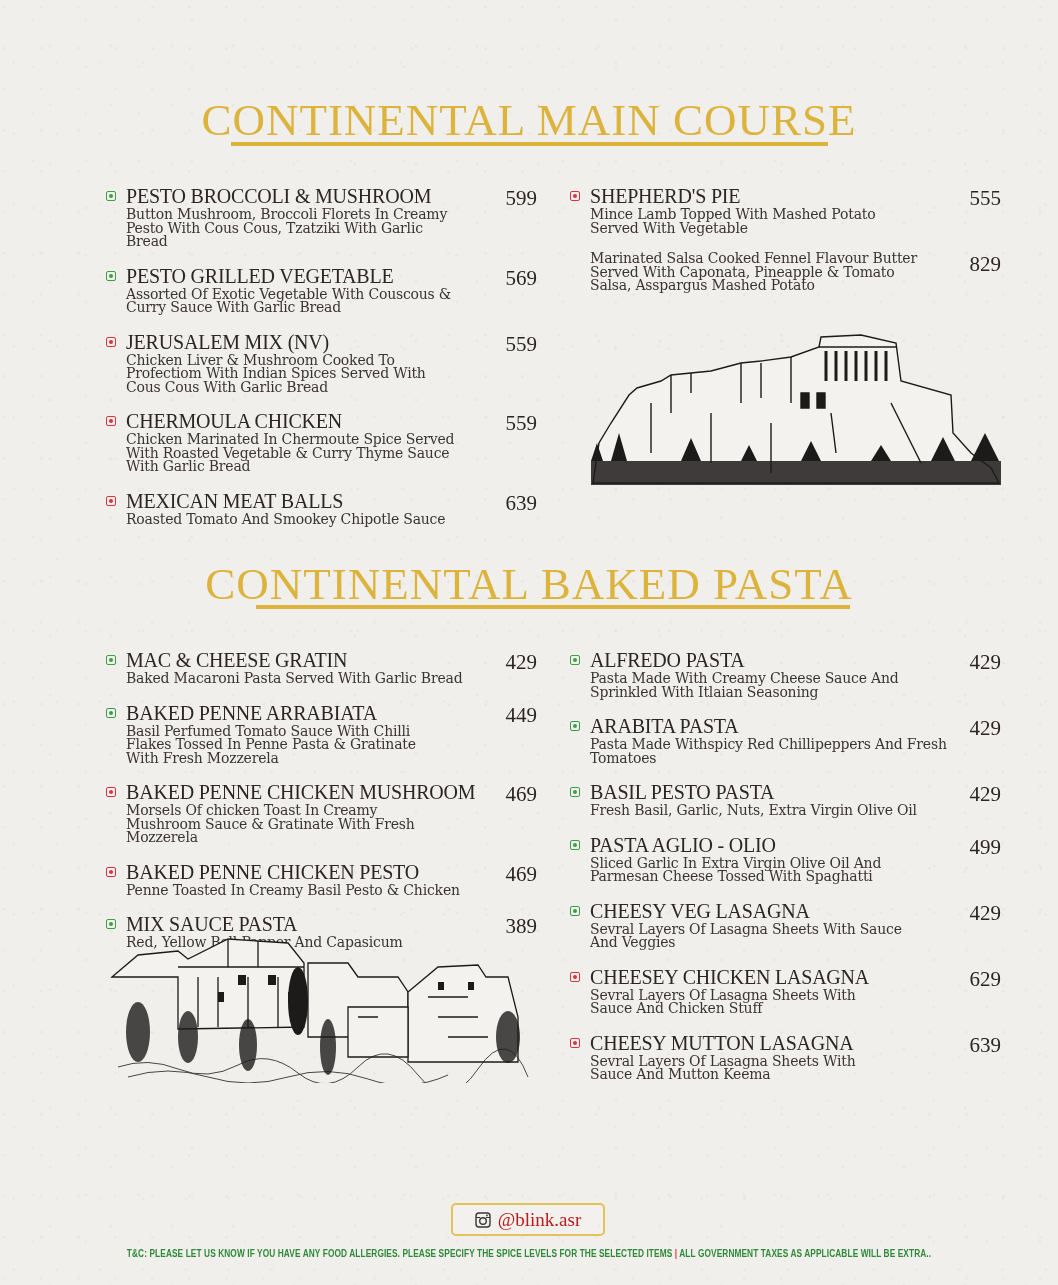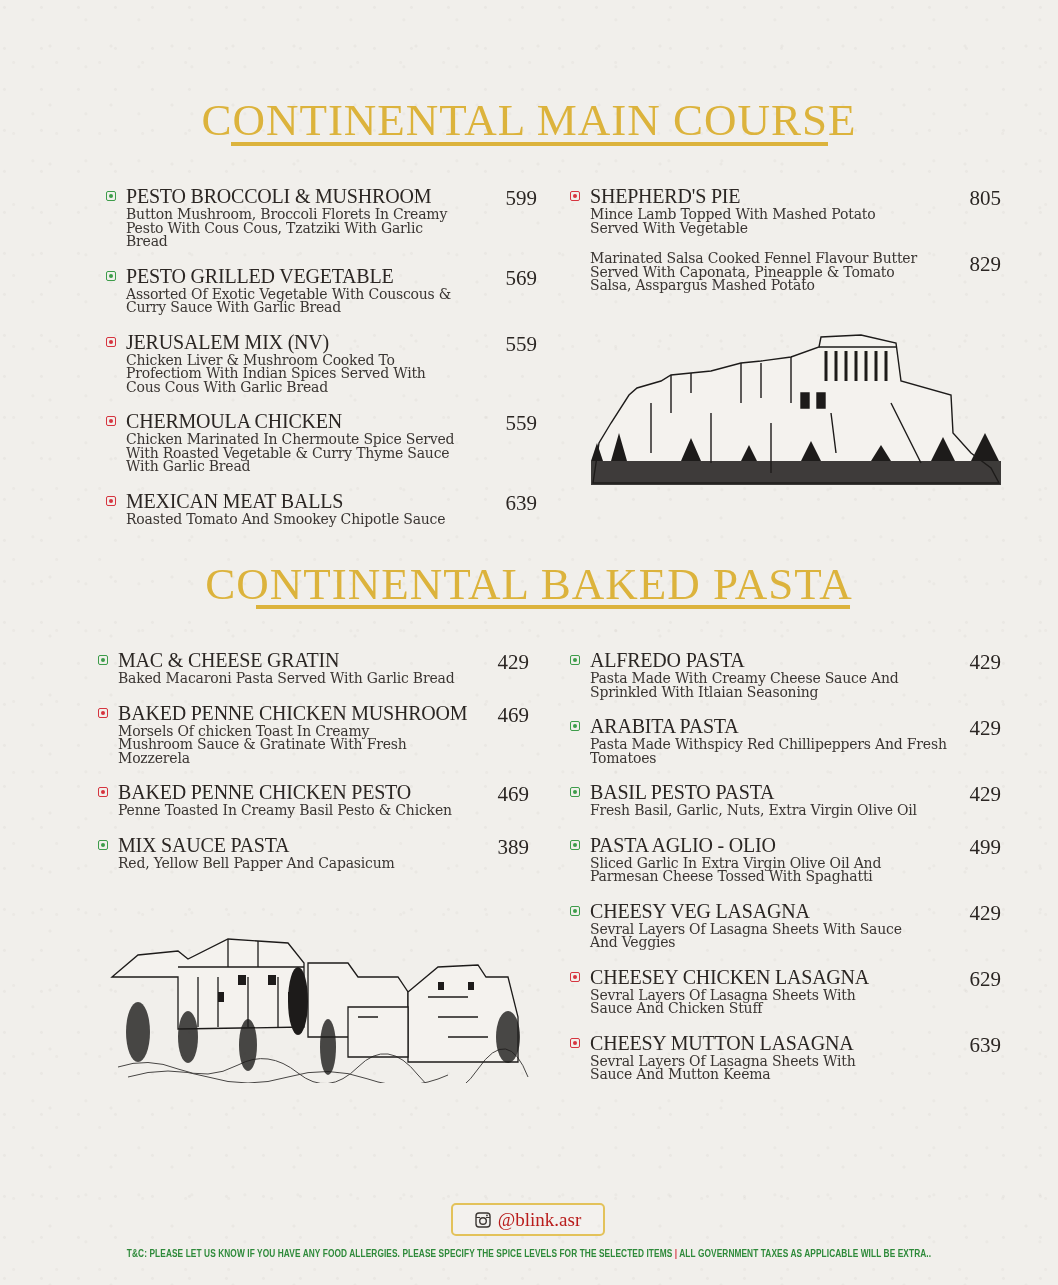--- a/index.html
+++ b/index.html
@@ -124,21 +124,21 @@
 </div>
 
 <div class="col" style="left:570px; top:186px; width:431px;">
   <div class="item" style="margin-bottom:17px;">
     <div class="item-head">
       <span class="diet-icon nonveg">
           <span class="dot"></span>
         </span>
       <span class="item-name">SHEPHERD'S PIE</span>
     </div>
-    <span class="item-price">805</span>
+    <span class="item-price">555</span>
     <div class="item-desc" style="width:305px;">Mince Lamb Topped With Mashed Potato Served With Vegetable</div>
   </div>
   <div class="item">
     <span class="item-price">829</span>
     <div class="item-desc" style="width:335px;">Marinated Salsa Cooked Fennel Flavour Butter Served With Caponata, Pineapple &amp; Tomato Salsa, Asspargus Mashed Potato</div>
   </div>
 </div>
 
 <svg class="illustration" style="left:591px; top:333px;" width="410" height="152" viewBox="0 0 410 152">
   <g fill="none" stroke="#1d1b1a" stroke-width="1.4">
@@ -151,30 +151,40 @@
   </g>
   <g fill="#1d1b1a">
     <rect x="0" y="128" width="410" height="24" opacity="0.85"></rect>
     <path d="M0 128 L6 110 L12 128 Z M20 128 L28 100 L36 128 Z M90 128 L100 105 L110 128 Z M150 128 L158 112 L166 128 Z M210 128 L220 108 L230 128 Z M280 128 L290 112 L300 128 Z M340 128 L352 104 L364 128 Z M380 128 L394 100 L408 128 Z"></path>
   </g>
 </svg>
 
 <h1 class="section-title" style="top:562px;">CONTINENTAL BAKED PASTA</h1>
 <div class="title-underline" style="left:256px; top:605px; width:594px;"></div>
 
-<div class="col" style="left:98px; top:650px; width:431px;">
+<div class="col" style="left:106px; top:650px; width:431px;">
   <div class="item" style="margin-bottom:17px;">
     <div class="item-head">
       <span class="diet-icon veg">
           <span class="dot"></span>
         </span>
       <span class="item-name">MAC &amp; CHEESE GRATIN</span>
     </div>
     <span class="item-price">429</span>
     <div class="item-desc" style="width:340px;">Baked Macaroni Pasta Served With Garlic Bread</div>
+  </div>
+  <div class="item" style="margin-bottom:17px;">
+    <div class="item-head">
+      <span class="diet-icon veg">
+          <span class="dot"></span>
+        </span>
+      <span class="item-name">BAKED PENNE ARRABIATA</span>
+    </div>
+    <span class="item-price">449</span>
+    <div class="item-desc" style="width:315px;">Basil Perfumed Tomato Sauce With Chilli Flakes Tossed In Penne Pasta &amp; Gratinate With Fresh Mozzerela</div>
   </div>
   <div class="item" style="margin-bottom:17px;">
     <div class="item-head">
       <span class="diet-icon nonveg">
           <span class="dot"></span>
         </span>
       <span class="item-name">BAKED PENNE CHICKEN MUSHROOM</span>
     </div>
     <span class="item-price">469</span>
     <div class="item-desc" style="width:325px;">Morsels Of chicken Toast In Creamy Mushroom Sauce &amp; Gratinate With Fresh Mozzerela</div>

